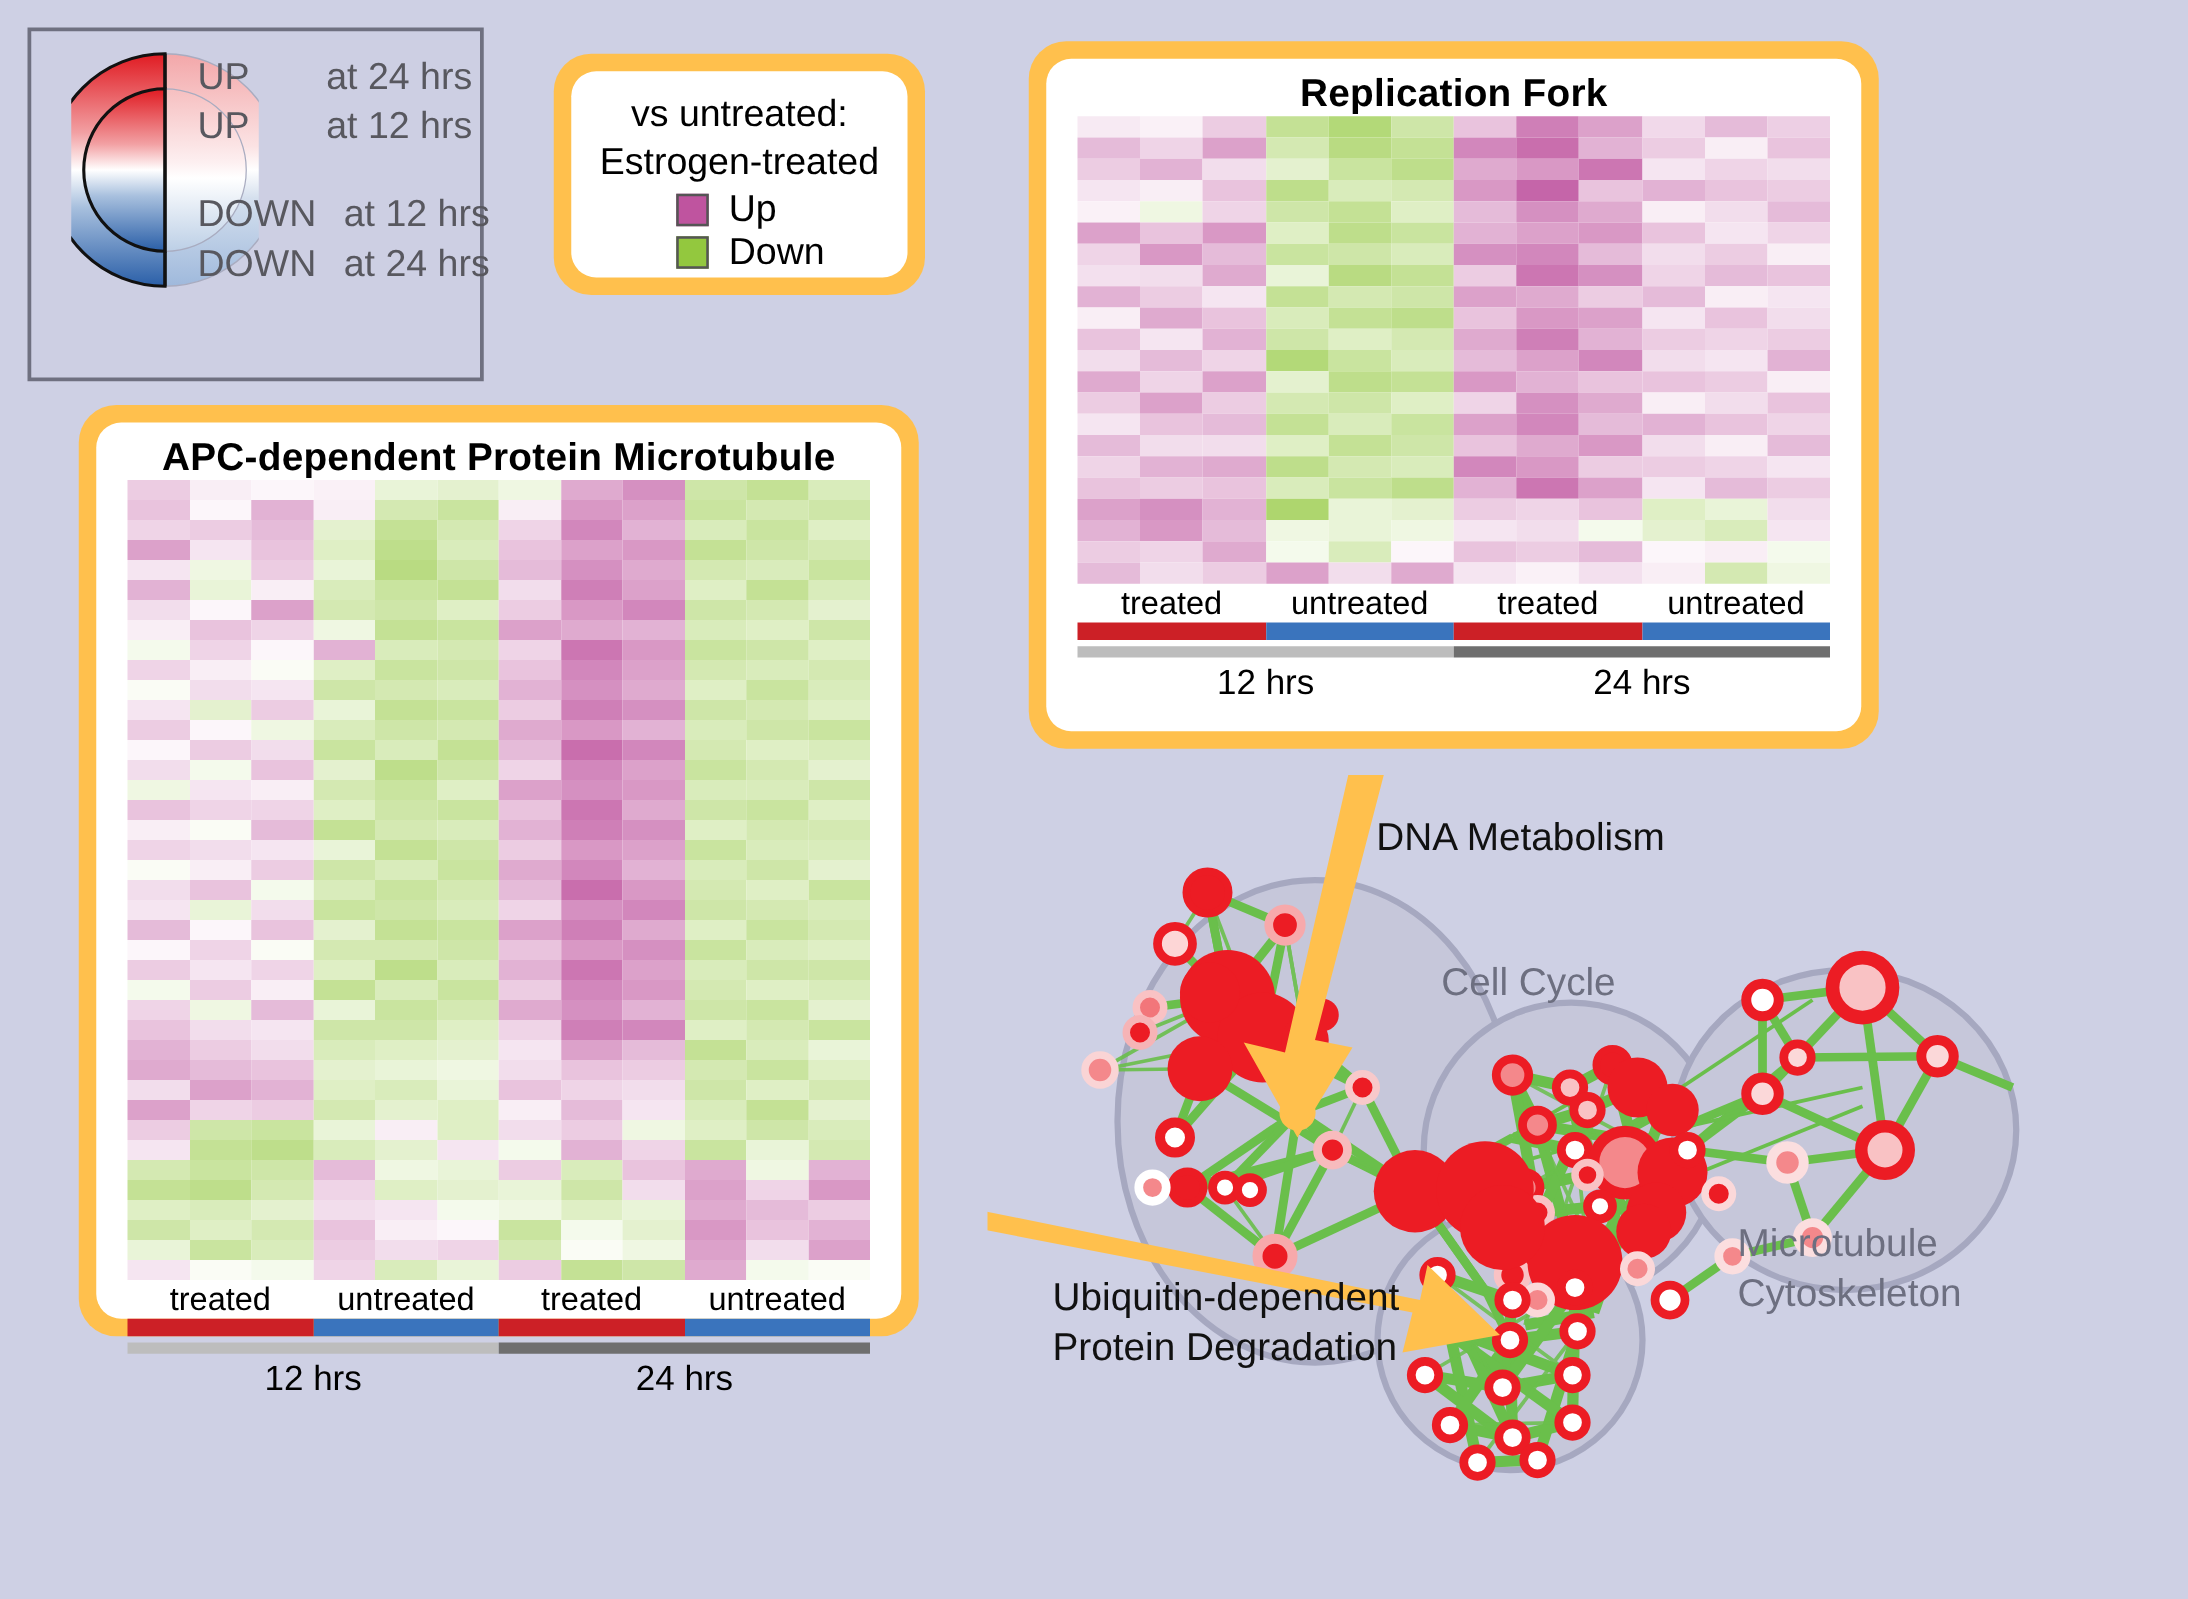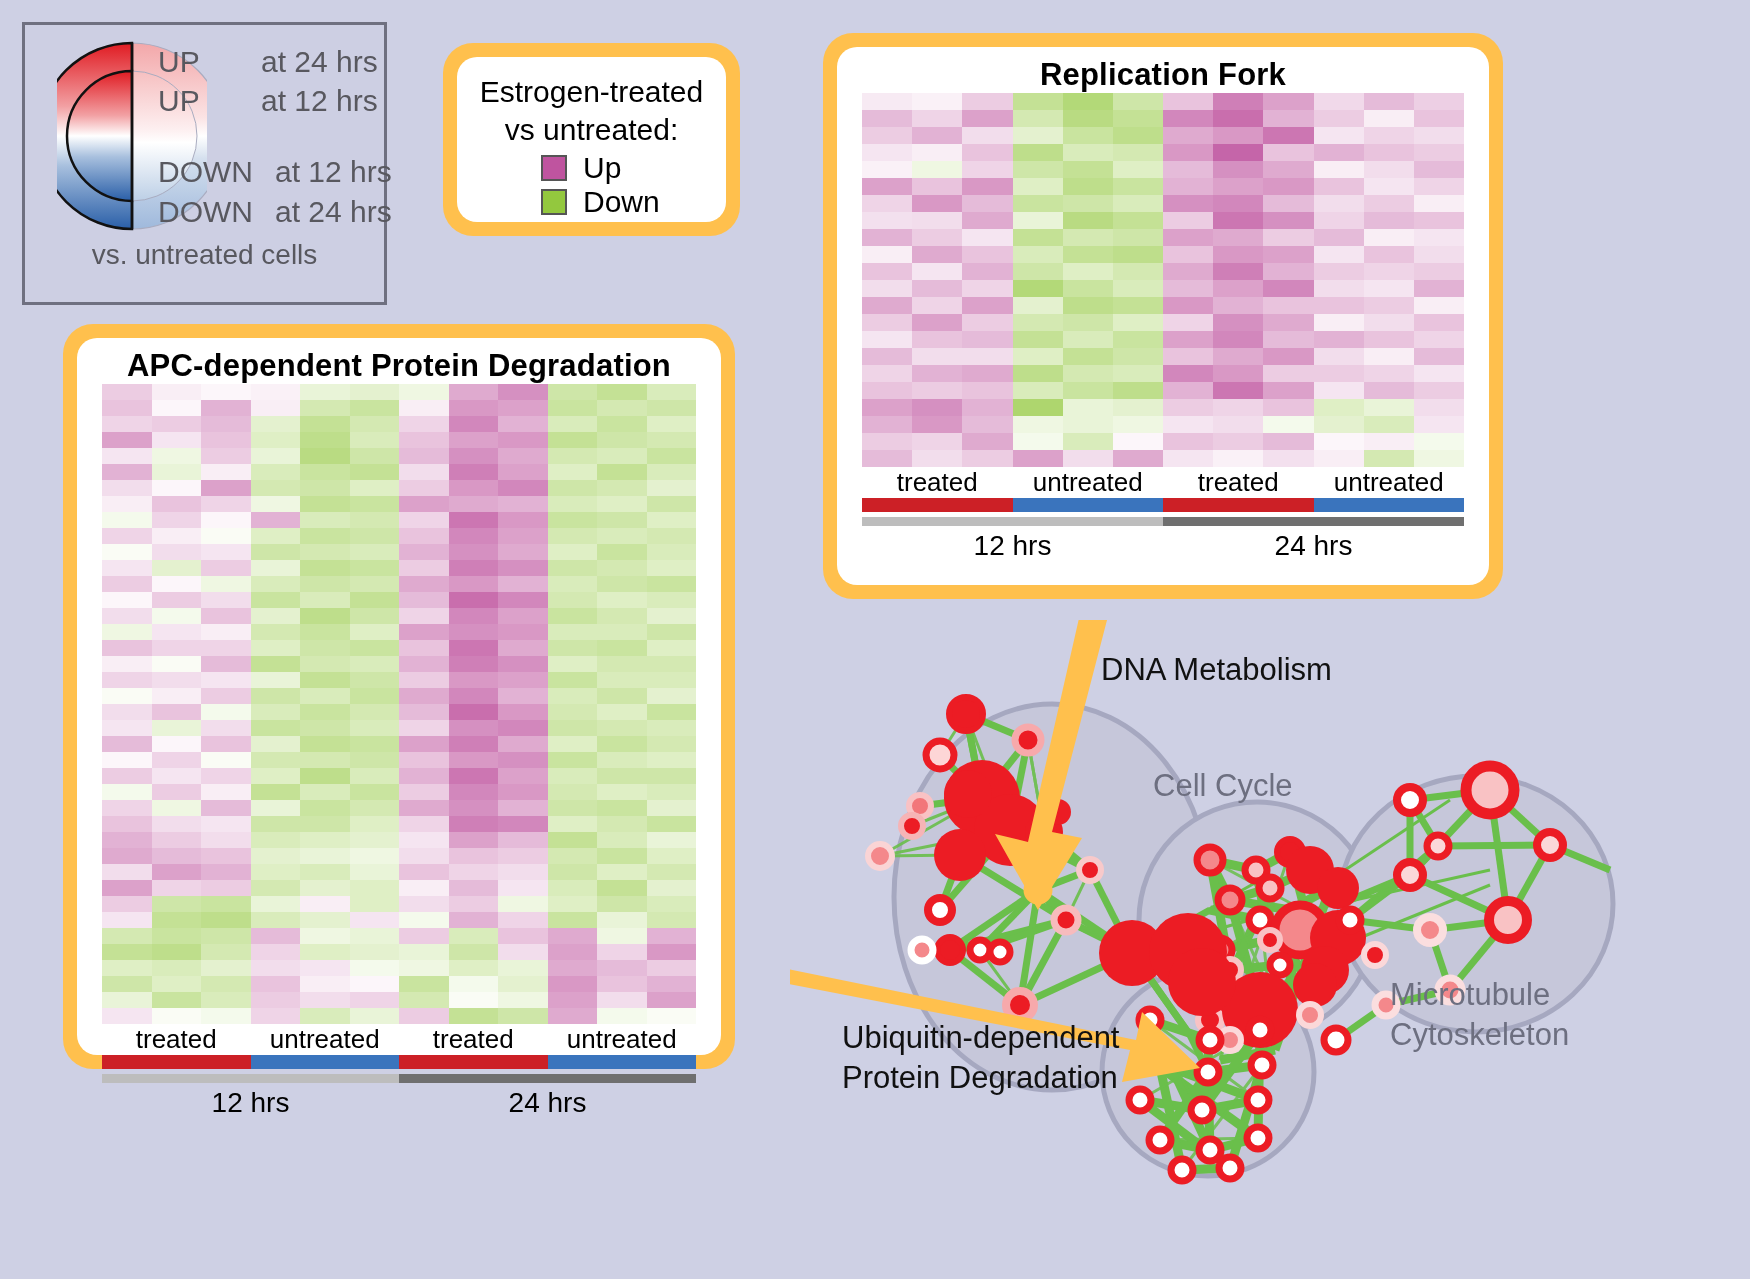--- a/index.html
+++ b/index.html
@@ -124,29 +124,28 @@
   <span class="klabel" style="left:133px;top:59px;">UP</span>
   <span class="ktime" style="left:236px;top:59px;">at 12 hrs</span>
 
   <span class="klabel" style="left:133px;top:130px;">DOWN</span>
   <span class="ktime" style="left:250px;top:130px;">at 12 hrs</span>
 
   <span class="klabel" style="left:133px;top:170px;">DOWN</span>
   <span class="ktime" style="left:250px;top:170px;">at 24 hrs</span>
 
   <div class="foot">
-    <div>vs. untreated cells</div>
   </div>
 </div>
 
 <div class="abs opanel" id="legendpanel">
   <div class="inner">
     <div id="legendtitle">
+      <div>vs untreated:</div>
       <div>Estrogen-treated</div>
-      <div>vs untreated:</div>
     </div>
     <div class="legrow">
       <span class="swatch" id="sw-up" style="background: rgb(191, 84, 159);"></span>
       <span class="legtxt">Up</span>
     </div>
     <div class="legrow">
       <span class="swatch" id="sw-down" style="background: rgb(147, 200, 62);"></span>
       <span class="legtxt">Down</span>
     </div>
   </div>
@@ -443,21 +442,21 @@
             <div class="timecell">12 hrs</div>
             <div class="timecell">24 hrs</div>
           </div>
       </div>
     </div>
   </div>
 </div>
 
 <div class="abs opanel" id="apcpanel">
   <div class="inner">
-    <div class="hm-title">APC-dependent Protein Degradation</div>
+    <div class="hm-title">APC-dependent Protein Microtubule</div>
     <div style="padding:0 25px 0 25px;">
       <div class="hm-grid" id="grid-apc" style="grid-template-columns: repeat(12, 1fr); grid-auto-rows: 16px;">
           <div style="background: rgb(236, 204, 226);"></div>
           <div style="background: rgb(249, 238, 245);"></div>
           <div style="background: rgb(252, 246, 250);"></div>
           <div style="background: rgb(250, 241, 247);"></div>
           <div style="background: rgb(233, 244, 216);"></div>
           <div style="background: rgb(228, 241, 207);"></div>
           <div style="background: rgb(239, 247, 226);"></div>
           <div style="background: rgb(223, 170, 207);"></div>

